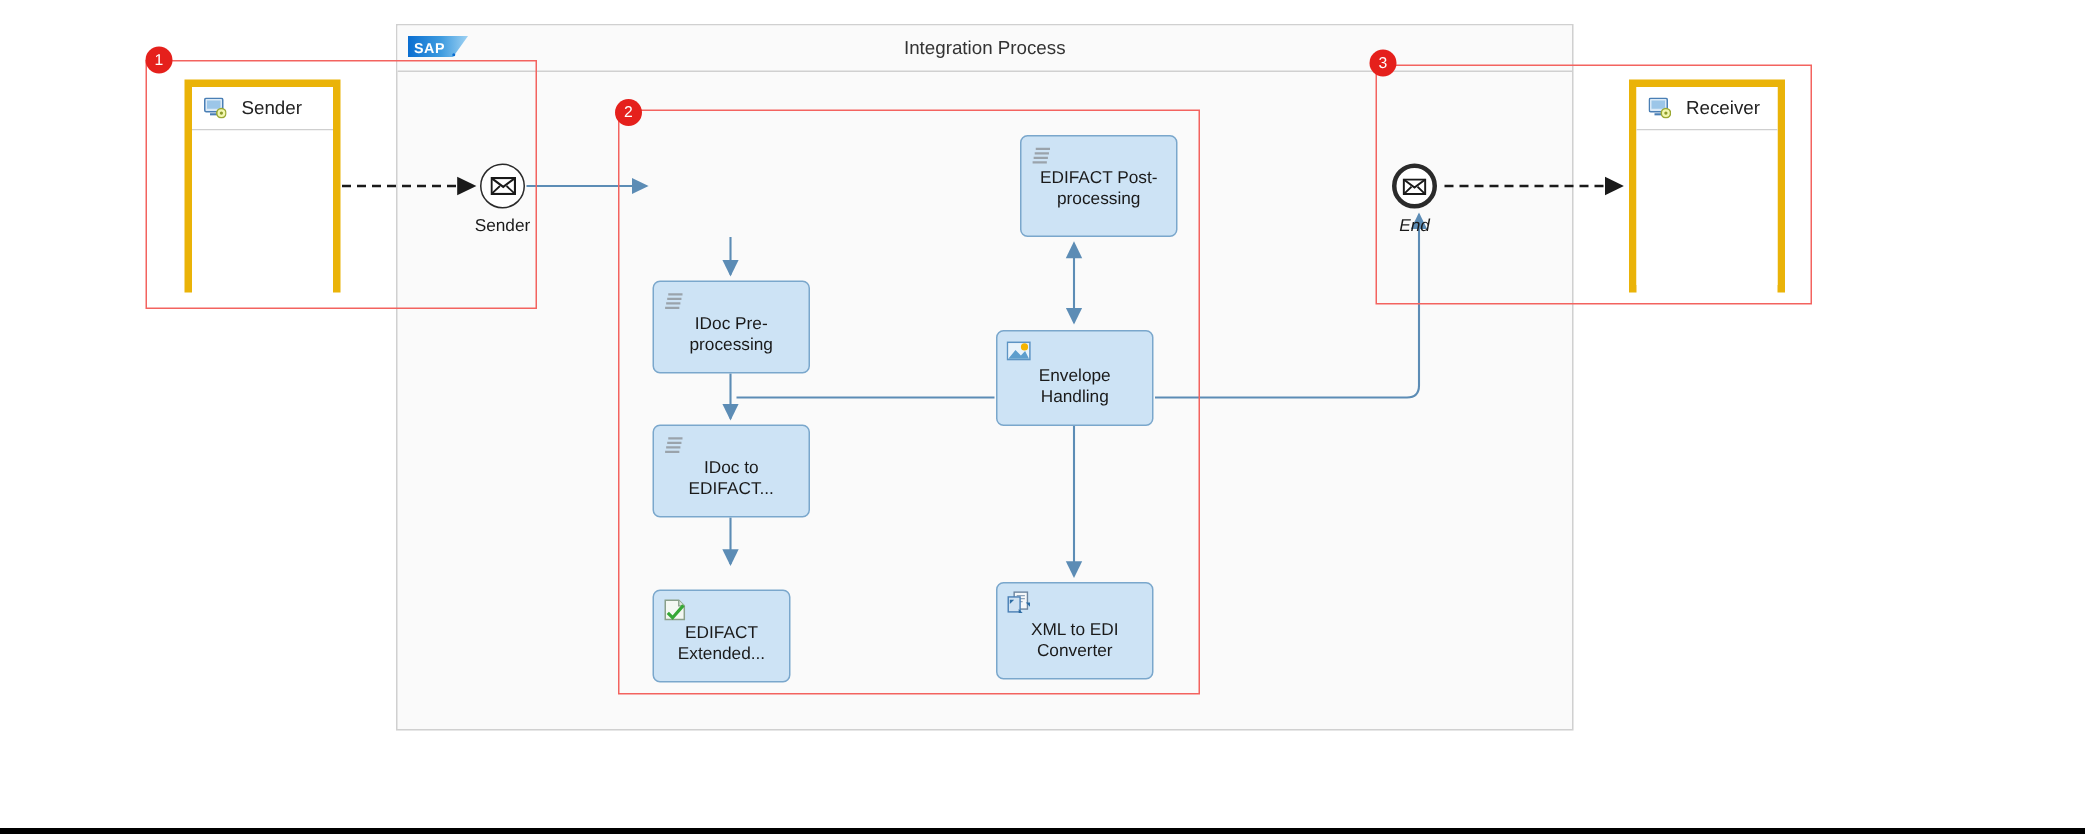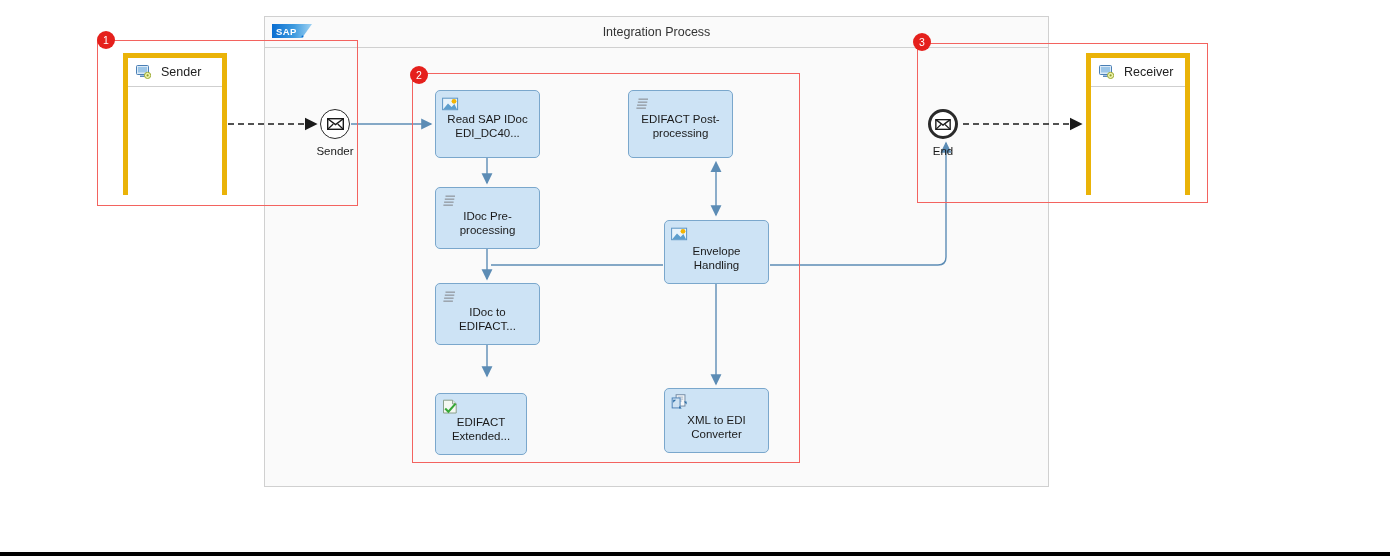--- a/index.html
+++ b/index.html
@@ -123,21 +123,21 @@
   .step-icon {
     position: absolute;
     left: 6px; top: 5px;
     width: 17px; height: 16px;
   }
 
   #step-read   { left: 435px; top: 90px;  width: 105px; height: 68px; }
   #step-pre    { left: 435px; top: 187px; width: 105px; height: 62px; }
   #step-map    { left: 435px; top: 283px; width: 105px; height: 62px; padding-left: 32px; }
   #step-ext    { left: 435px; top: 361px; width: 92px; height: 62px; margin-top: 32px; }
-  #step-post   { left: 628px; top: 90px;  width: 105px; height: 68px; }
+  #step-post   { left: 680px; top: 90px;  width: 105px; height: 68px; }
   #step-env    { left: 664px; top: 220px; width: 105px; height: 64px; }
   #step-xml    { left: 664px; top: 388px; width: 105px; height: 65px; }
 
   
   .event {
     position: absolute;
     width: 30px; height: 30px;
     border-radius: 50%;
     background: #ffffff;
     display: flex;
@@ -147,21 +147,21 @@
   #start-event { left: 320px; top: 109px; border: 1.4px solid #2a2a2a; }
   #end-event   { left: 928px; top: 109px; border: 3px solid #2a2a2a; }
   .event-caption {
     position: absolute;
     text-align: center;
     font-size: 11.5px;
     color: #1a1a1a;
     width: 60px;
   }
   #start-caption { left: 305px; top: 145px; }
-  #end-caption   { left: 913px; top: 145px; }
+  #end-caption   { left: 913px; top: 145px; font-style: italic; }
 
   
   #wires {
     position: absolute;
     left: 0; top: 0;
     width: 1390px; height: 556px;
     pointer-events: none;
   }
 </style>
 </head>
@@ -280,29 +280,20 @@
 
   <div class="event" id="end-event">
     <svg width="16" height="11" viewBox="0 0 17 12">
       <rect x="0.7" y="0.7" width="15.6" height="10.6" fill="#ffffff" stroke="#1a1a1a" stroke-width="1.5"></rect>
       <path d="M0.7,0.7 L8.5,6.6 L16.3,0.7" fill="none" stroke="#1a1a1a" stroke-width="1.5"></path>
       <path d="M0.7,11.3 L6.3,6 M16.3,11.3 L10.7,6" fill="none" stroke="#1a1a1a" stroke-width="1.3"></path>
     </svg>
   </div>
   <div class="event-caption" id="end-caption">End</div>
 
-  <div class="step" id="step-read">
-    <svg class="step-icon" viewBox="0 0 17 16">
-      <rect x="0.6" y="2.2" width="15" height="11.5" fill="#e8f3fb" stroke="#5d94c4" stroke-width="1"></rect>
-      <path d="M1.2,13.2 L6,7.4 L9.6,11 L12.4,8 L15,13.2 z" fill="#5d9ecd"></path>
-      <circle cx="12" cy="5.3" r="2.4" fill="#f5b400"></circle>
-    </svg>
-    <div class="step-label" style="top:22px">Read SAP IDoc
-EDI_DC40...</div>
-  </div>
 
   <div class="step" id="step-pre">
     <svg class="step-icon" viewBox="0 0 17 16">
       <g stroke="#9aa3ab" stroke-width="1.5" fill="none">
         <path d="M3.5,3.2 L13,3.2"></path>
         <path d="M2.8,6.2 L12.3,6.2"></path>
         <path d="M2.1,9.2 L11.6,9.2"></path>
         <path d="M1.4,12.2 L10.9,12.2"></path>
       </g>
     </svg>

